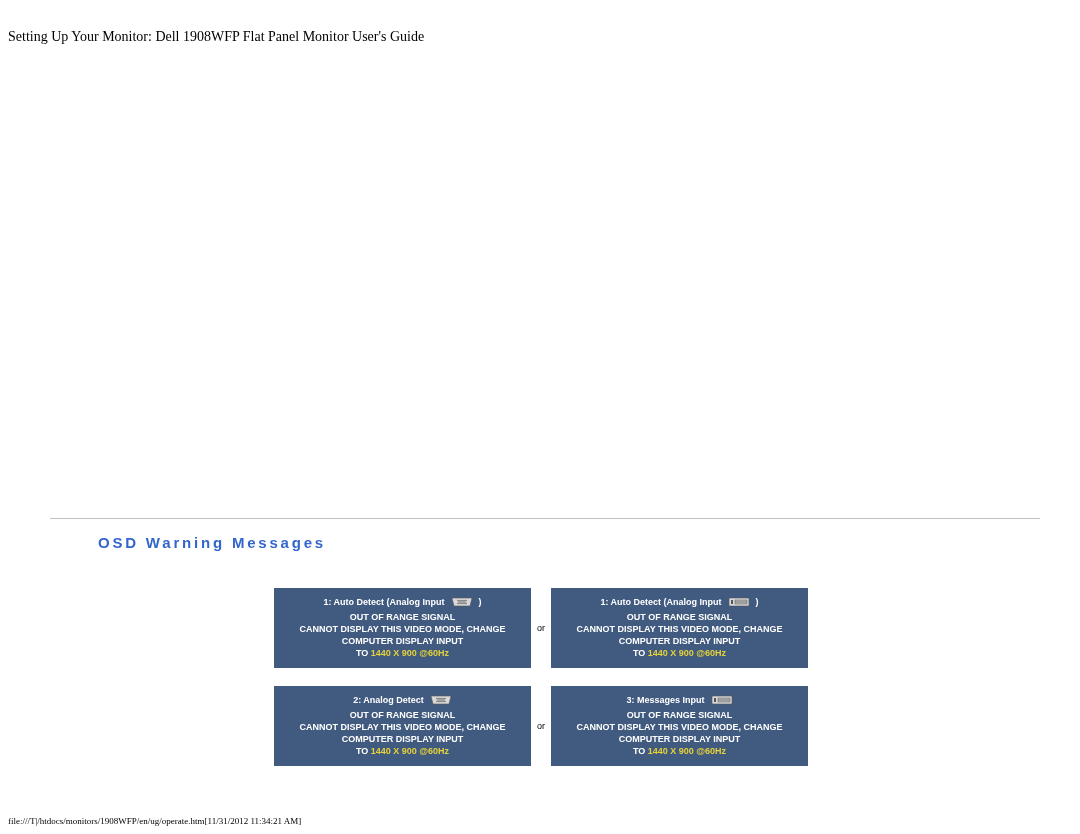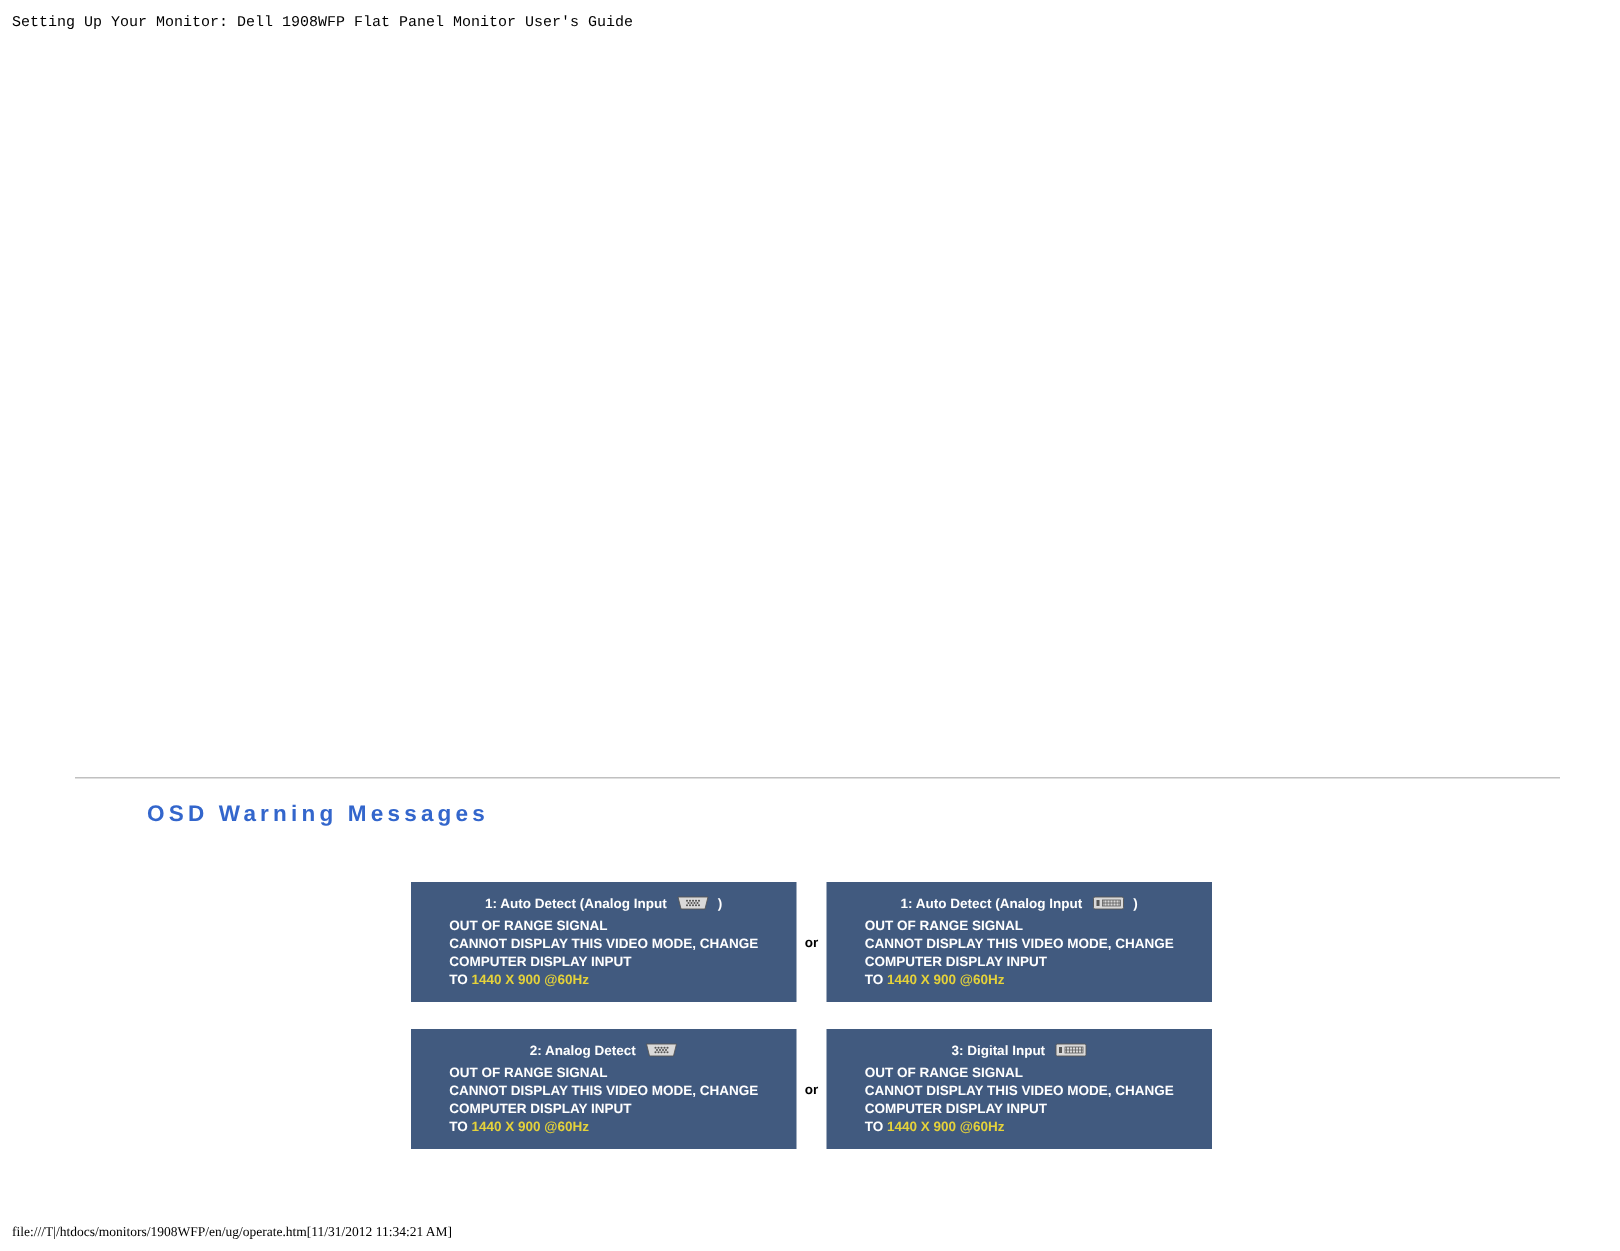--- a/index.html
+++ b/index.html
@@ -9,24 +9,24 @@
     width: 1080px;
     font-family: Arial, Helvetica, sans-serif;
   }
   .page {
     width: 1080px;
     min-height: 834px;
     position: relative;
   }
   .header-title {
     position: absolute;
-    top: 10px;
+    top: 29px;
     left: 8px;
-    font-family: Liberation Mono, monospace;
-    font-size: 10px;
+    font-family: Liberation Serif, serif;
+    font-size: 14px;
     color: #000;
   }
   .hr {
     position: absolute;
     top: 518px;
     left: 50px;
     width: 990px;
     height: 1px;
     background: #c0c0c0;
   }
@@ -76,32 +76,32 @@
     padding: 6px 4px;
   }
   .card .top-line {
     display: flex;
     align-items: flex-end;
     gap: 6px;
     margin-bottom: 4px;
     font-size: 9px;
   }
   .card .msg {
+    text-align: center;
     line-height: 1.35;
     font-size: 9px;
   }
   .card .msg .yellow {
     color: #e5d23a;
   }
   .or {
     width: 20px;
     text-align: center;
     font-size: 9px;
     color: #000;
-    font-weight: bold;
   }
   .conn-icon {
     display: inline-flex;
     align-items: center;
     justify-content: center;
     width: 22px;
     height: 10px;
   }
   .conn-icon svg { display: block; }
   .footer {
@@ -219,21 +219,21 @@
           <div>CANNOT DISPLAY THIS VIDEO MODE, CHANGE</div>
           <div>COMPUTER DISPLAY INPUT</div>
           <div><span>TO </span><span class="yellow">1440 X 900 @60Hz</span></div>
         </div>
       </div>
 
       <div class="or">or</div>
 
       <div class="card">
         <div class="top-line">
-          <span>3: Digital Input</span>
+          <span>3: Messages Input</span>
           <span class="conn-icon">
             <svg width="22" height="10" viewBox="0 0 22 10">
               <rect x="1" y="1" width="20" height="8" rx="1" fill="#d9d9d9" stroke="#555" stroke-width="0.6"></rect>
               <rect x="3" y="3" width="2" height="4" fill="#555"></rect>
               <rect x="7" y="3" width="12" height="4" fill="none" stroke="#555" stroke-width="0.5"></rect>
               <line x1="8" y1="3" x2="8" y2="7" stroke="#555" stroke-width="0.5"></line>
               <line x1="10" y1="3" x2="10" y2="7" stroke="#555" stroke-width="0.5"></line>
               <line x1="12" y1="3" x2="12" y2="7" stroke="#555" stroke-width="0.5"></line>
               <line x1="14" y1="3" x2="14" y2="7" stroke="#555" stroke-width="0.5"></line>
               <line x1="16" y1="3" x2="16" y2="7" stroke="#555" stroke-width="0.5"></line>

